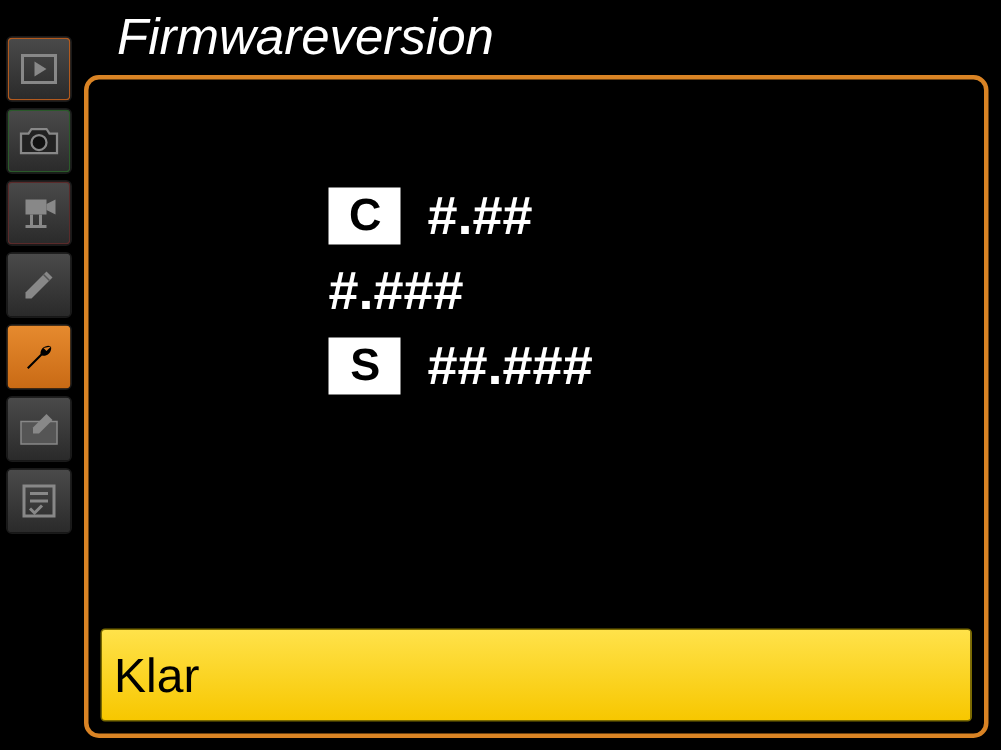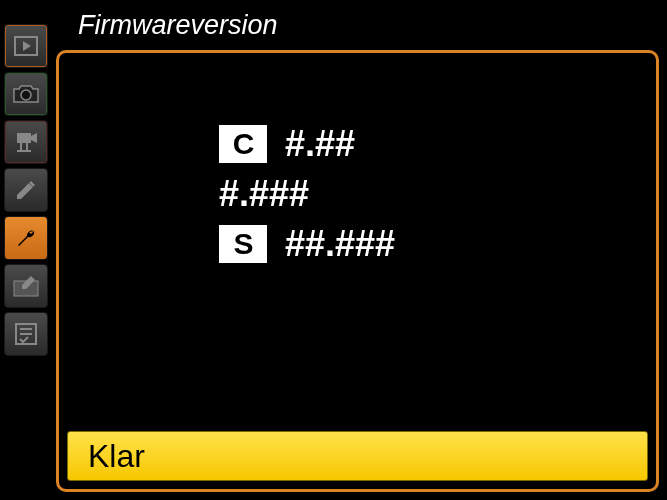--- a/index.html
+++ b/index.html
@@ -50,21 +50,21 @@
     position: absolute;
     left: 60px;
     top: 0;
     height: 50px;
     display: flex;
     align-items: center;
     padding-left: 18px;
   }
   .header-title {
     color: #fff;
-    font-size: 27px;
+    font-size: 34px;
     font-style: italic;
     font-weight: 400;
   }
   .content-frame {
     position: absolute;
     left: 56px;
     top: 50px;
     right: 8px;
     bottom: 8px;
     border: 3px solid #d98324;
@@ -100,27 +100,27 @@
   .fw-value {
     color: #fff;
     font-size: 36px;
     font-weight: 600;
   }
   .action-bar {
     position: absolute;
     left: 8px;
     right: 8px;
     bottom: 8px;
-    height: 50px;
+    height: 62px;
     background: linear-gradient(to bottom, #ffe24a, #f7c700);
     border: 1px solid #7a6a00;
     border-radius: 3px;
     display: flex;
     align-items: center;
-    padding-left: 20px;
+    padding-left: 8px;
   }
   .action-label {
     color: #000;
     font-size: 32px;
     font-weight: 400;
   }
 </style>
 </head>
 <body>
 

